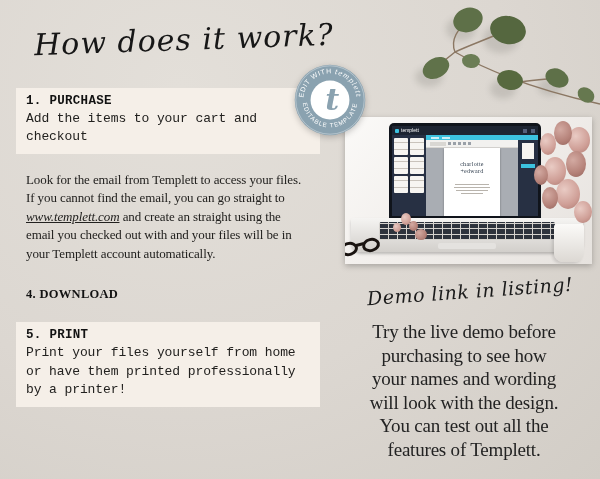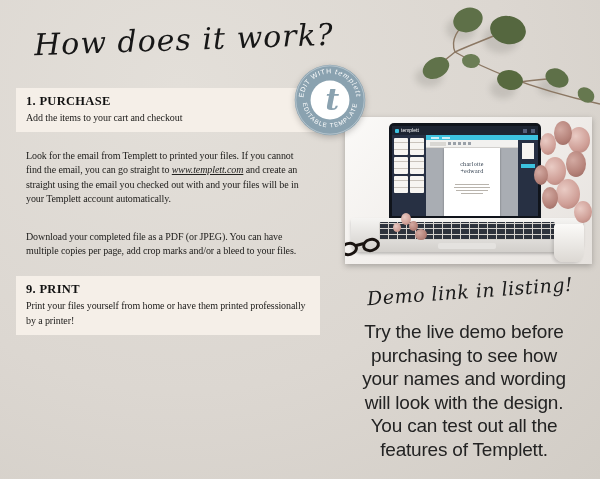--- a/index.html
+++ b/index.html
@@ -14,23 +14,23 @@
   .title {
     position:absolute; left:34px; top:22px; width:300px;
     font-family:"DejaVu Serif", serif; font-style:italic; font-weight:500;
     font-size:30px; letter-spacing:1px; color:#171717; transform:rotate(-2deg);
   }
 
   
   .steps { position:absolute; left:16px; top:88px; width:304px;
            display:flex; flex-direction:column; gap:11px; }
   .step { padding:6px 10px 7px; }
-  .step.boxed { background:#f5efe8; }
+  .step.boxed { background:#f5efe8;font-family:Liberation Mono, monospace; }
   .step h3 { font-size:12.5px; font-weight:bold; letter-spacing:.3px; color:#121212; margin-bottom:2px; }
-  .step p { font-size:10px; line-height:1.42; letter-spacing:-.1px; color:#22211f; }
+  .step p { font-size:13px; line-height:1.42; letter-spacing:-.1px; color:#22211f; }
   .step p .italic { font-style:italic;text-decoration:underline; }
   .step p .underline { }
 
   
   .badge { position:absolute; left:294px; top:64px; width:72px; height:72px;
            filter:drop-shadow(0 2px 3px rgba(0,0,0,.22)); z-index:5; }
 
   
   .photo {
     position:absolute; left:345px; top:117px; width:247px; height:147px;
@@ -99,45 +99,45 @@
 
   
   .demo-script {
     position:absolute; left:346px; top:280px; width:248px; text-align:center;
     font-family:"DejaVu Serif", serif; font-style:italic; font-size:19px;
     letter-spacing:.5px; color:#1b1b1b; transform:rotate(-4deg);
   }
   .demo-paragraph {
     position:absolute; left:332px; top:320px; width:264px; text-align:center;
     font-size:19px; line-height:1.24; letter-spacing:-.2px; color:#232323;
-    white-space:pre-line; font-family:Liberation Sans, sans-serif;
+    white-space:pre-line; font-family:Liberation Serif, serif;
   }
 
   .leaves { position:absolute; left:385px; top:0; width:215px; height:118px; pointer-events:none; }
 </style>
 </head>
 <body>
 
 <div class="page">
 
   <div class="title">How does it work?</div>
 
   <div class="steps">
       <div class="step boxed">
         <h3>1. PURCHASE</h3>
         <p><span>Add the items to your cart and checkout</span></p>
       </div>
       <div class="step">
-        <p><span>Look for the email from Templett to printed your files. If you cannot find the email, you can go straight to </span><span class="italic">www.templett.com</span><span> and create an straight </span><span class="underline">using the email you checked out with</span><span> and your files will be in your Templett account automatically.</span></p>
+        <p><span>Look for the email from Templett to access your files. If you cannot find the email, you can go straight to </span><span class="italic">www.templett.com</span><span> and create an straight </span><span class="underline">using the email you checked out with</span><span> and your files will be in your Templett account automatically.</span></p>
       </div>
       <div class="step">
-        <p><span>Download your completed file as a PDF (or JPEG). You can have multiple copies per page, add crop marks and/or a bleed to your files.</span></p>
+        <h3>4. DOWNLOAD</h3>
       </div>
       <div class="step boxed">
-        <h3>9. PRINT</h3>
+        <h3>5. PRINT</h3>
         <p><span>Print your files yourself from home or have them printed professionally by a printer!</span></p>
       </div>
     </div>
 
   <svg class="leaves" viewBox="385 0 215 118" xmlns="http://www.w3.org/2000/svg">
     <defs>
         <filter id="soft">
           <feGaussianBlur stdDeviation="3"></feGaussianBlur>
         </filter>
       </defs>

